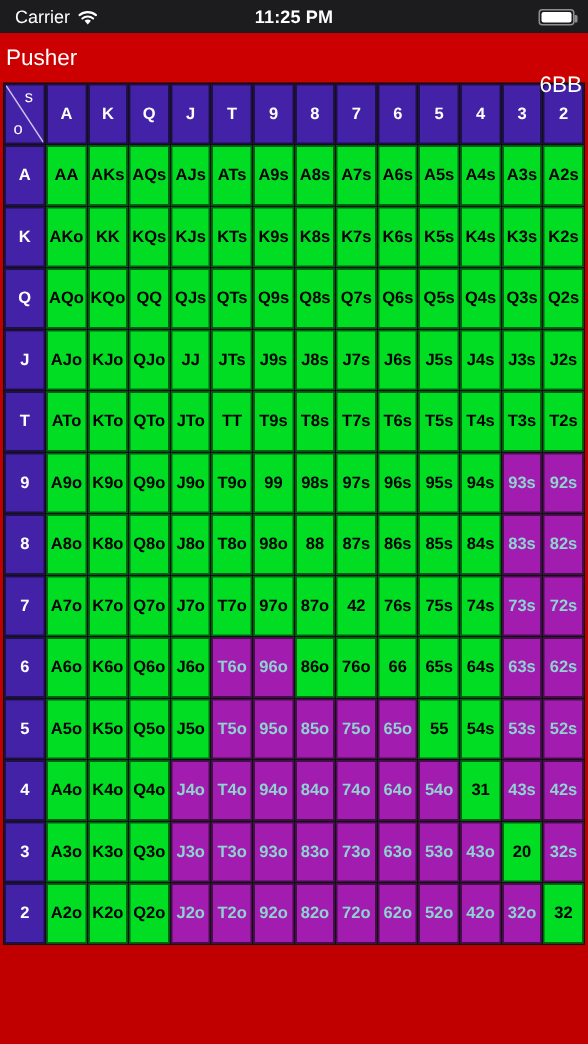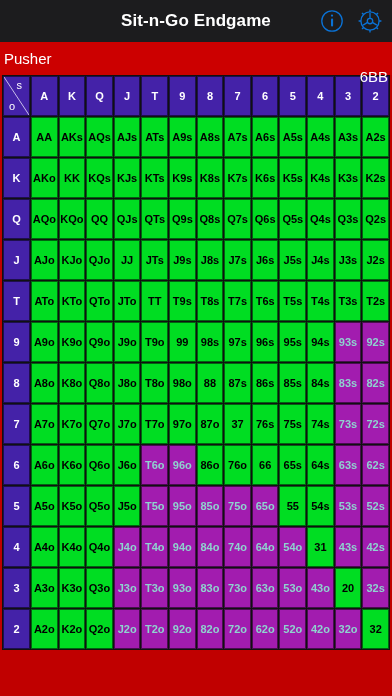--- a/index.html
+++ b/index.html
@@ -66,44 +66,39 @@
   td.g{ background:#00dd22; color:#000000; }
   td.t{ background:#a21caf; color:#8fd2cf; }
   td.pair{ border:2px solid #000000; }
   col.c0{ width:27px; }
 </style>
 </head>
 <body>
 
 <div id="app">
 
-
-  <div class="navbar">
-    <div class="nav-title">Sit-n-Go Endgame</div>
-    <div class="nav-actions">
-      <div class="icon-btn">
-        <svg width="24" height="24" viewBox="0 0 24 24">
-          <circle cx="12" cy="12" r="10.2" fill="none" stroke="#0a72d6" stroke-width="1.3"></circle>
-          <circle cx="12" cy="6.6" r="1.15" fill="#0a72d6"></circle>
-          <rect x="11" y="9.4" width="2.1" height="8.2" rx="1" fill="#0a72d6"></rect>
+  <div class="statusbar">
+    <div class="sb-left">
+      <span>Carrier</span>
+      <span class="wifi">
+        <svg width="13" height="10" viewBox="0 0 13 10">
+          <path d="M6.5 9.3 L4.4 6.9 a3.3 3.3 0 0 1 4.2 0 Z" fill="#fff"></path>
+          <path d="M2.9 5.3 a5.6 5.6 0 0 1 7.2 0" stroke="#fff" stroke-width="1.4" fill="none" stroke-linecap="round"></path>
+          <path d="M1 3.1 a8.6 8.6 0 0 1 11 0" stroke="#fff" stroke-width="1.4" fill="none" stroke-linecap="round"></path>
         </svg>
-      </div>
-      <div class="icon-btn">
-        <svg width="26" height="26" viewBox="0 0 26 26">
-          <g stroke="#0a72d6" stroke-width="1.35" fill="none">
-            <circle cx="13" cy="13" r="9.1"></circle>
-            <circle cx="13" cy="13" r="2.7"></circle>
-            <path d="M13 3.9 V1.6 M13 22.1 V24.4 M3.9 13 H1.6 M22.1 13 H24.4
-                     M6.6 6.6 L5 5 M19.4 19.4 L21 21 M19.4 6.6 L21 5 M6.6 19.4 L5 21"></path>
-            <path d="M13 10.3 L13 5.1 M15.4 14.4 L19.9 17.1 M10.6 14.4 L6.1 17.1"></path>
-          </g>
-        </svg>
-      </div>
+      </span>
+    </div>
+    <div class="sb-center">11:25 PM</div>
+    <div class="sb-right">
+      <span class="battery">
+          <i></i>
+        </span>
     </div>
   </div>
+
 
   <div class="redbar">
     <span class="label">Pusher</span>
     <span class="stack">6BB</span>
   </div>
 
   <div class="gridwrap">
     <table class="range">
       <colgroup>
           <col class="c0">
@@ -247,21 +242,21 @@
           </tr>
           <tr>
             <td class="hdr">7</td>
             <td class="g">A7o</td>
             <td class="g">K7o</td>
             <td class="g">Q7o</td>
             <td class="g">J7o</td>
             <td class="g">T7o</td>
             <td class="g">97o</td>
             <td class="g">87o</td>
-            <td class="g pair">37</td>
+            <td class="g pair">42</td>
             <td class="g">76s</td>
             <td class="g">75s</td>
             <td class="g">74s</td>
             <td class="t">73s</td>
             <td class="t">72s</td>
           </tr>
           <tr>
             <td class="hdr">6</td>
             <td class="g">A6o</td>
             <td class="g">K6o</td>

